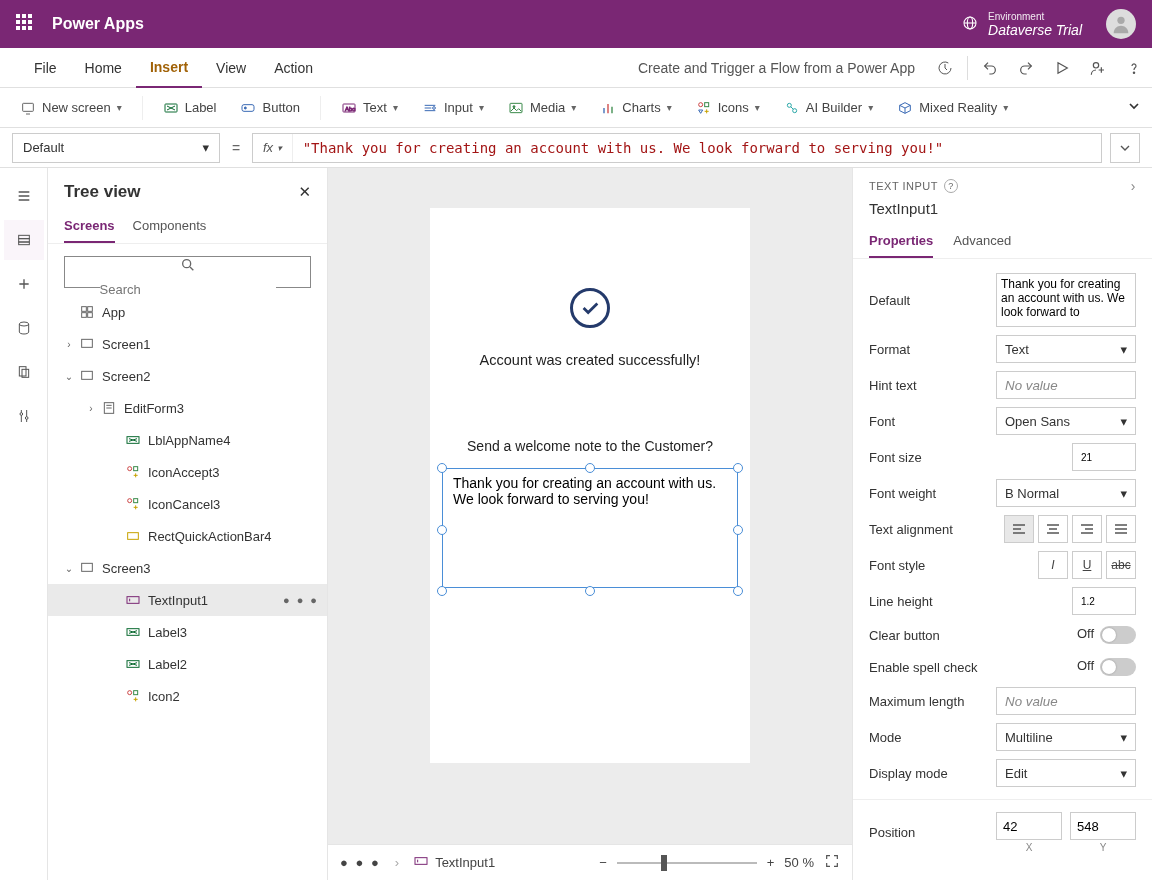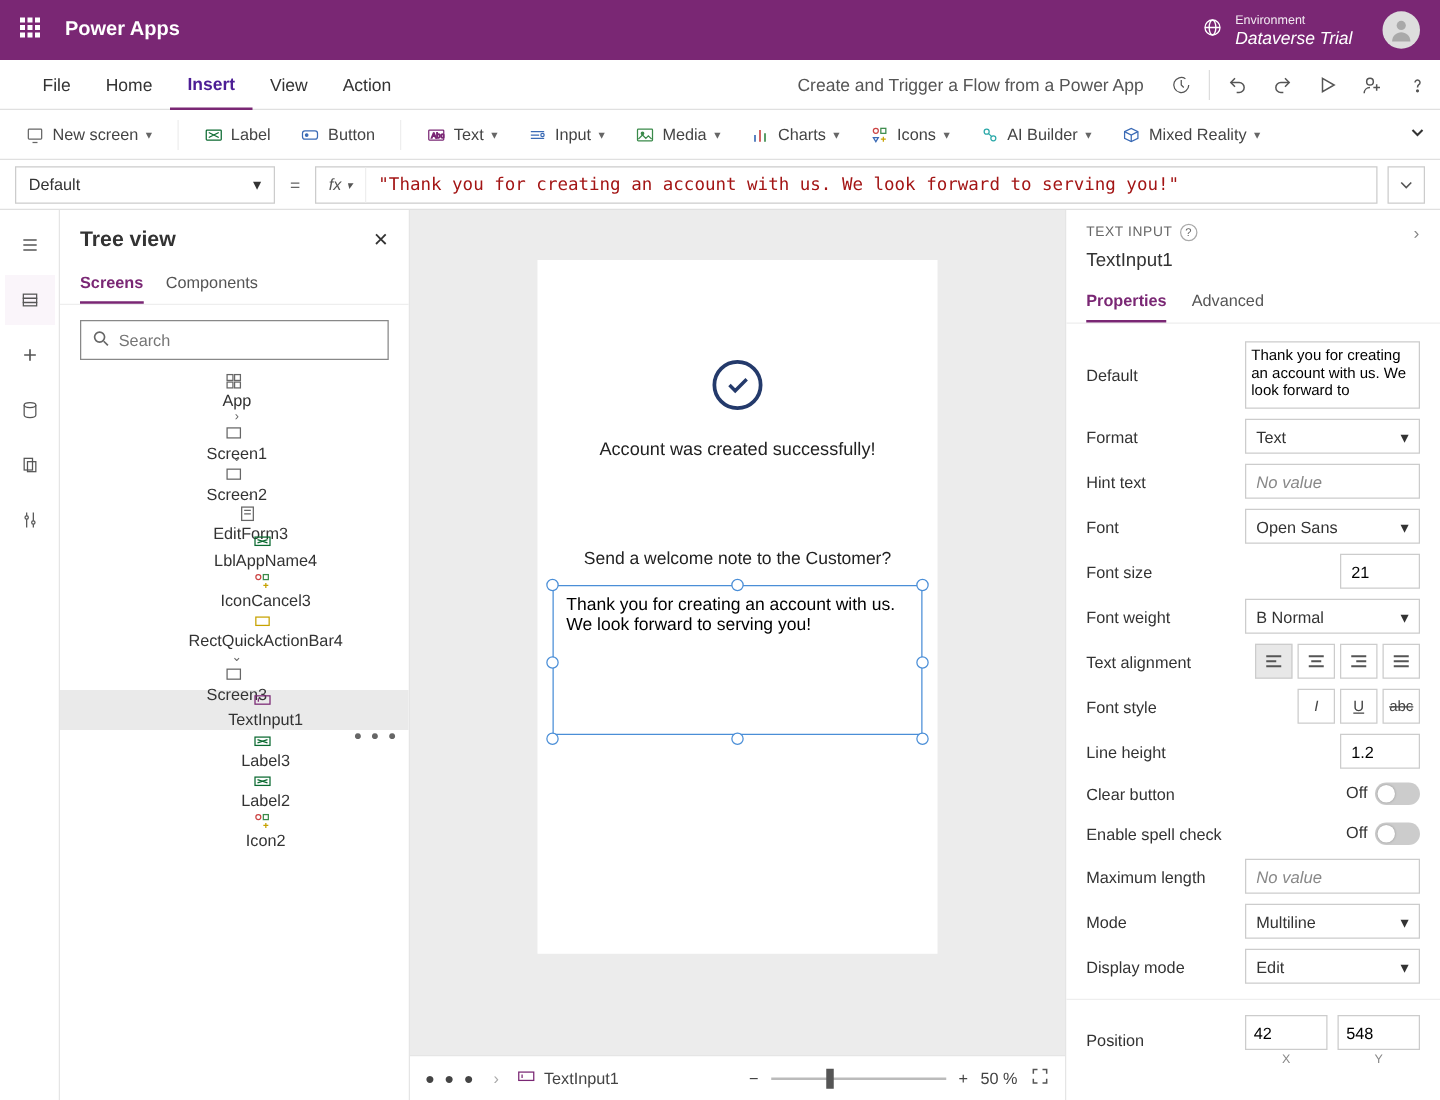--- a/index.html
+++ b/index.html
@@ -13,21 +13,21 @@
 .env { margin-left: auto; display: flex; align-items: center; gap: 10px; }
 .env-icon { font-size: 15px; }
 .env-text .lbl { font-size: 10px; opacity: .9; }
 .env-text .val { font-size: 14px; font-weight: 500; font-style: italic; }
 .avatar { width: 30px; height: 30px; border-radius: 50%; background: #ddd; margin-left: 24px; display:flex; align-items:center; justify-content:center; }
 .avatar svg { width: 22px; height: 22px; opacity:.6; }
 
 
 .menu-row { height: 40px; display: flex; align-items: center; border-bottom: 1px solid #e0e0e0; padding-left: 20px; }
 .menu-row .mi { padding: 0 14px; height: 40px; display:flex; align-items:center; font-size: 14px; color: #333; cursor: pointer; }
-.menu-row .mi.active { color: #4c1d95; font-weight: 600; border-bottom: 2px solid #7a2774; }
+.menu-row .mi.active { color: #a16207; font-weight: 600; border-bottom: 2px solid #7a2774; }
 .menu-row .spacer { flex: 1; }
 .menu-row .hint { color: #555; font-size: 14px; margin-right: 12px; }
 .menu-row .ico { width: 36px; height: 40px; display: flex; align-items: center; justify-content: center; font-size: 16px; color: #555; cursor:pointer; }
 .menu-row .divider { width:1px; height:24px; background:#ddd; margin:0 4px; }
 
 
 .toolbar { height: 40px; display: flex; align-items: center; border-bottom: 1px solid #e0e0e0; padding: 0 10px; gap: 4px; }
 .tool { display: flex; align-items: center; gap: 6px; padding: 0 10px; height: 32px; font-size: 13px; color: #444; cursor:pointer; }
 .tool .ic { width: 16px; height: 16px; display:inline-flex; align-items:center; justify-content:center; }
 .tool .chev { font-size: 10px; color:#666; }
@@ -51,24 +51,24 @@
 .rail .ri.active { background:#faf5fa; }
 
 
 .tree-panel { width: 280px; border-right:1px solid #e5e5e5; display:flex; flex-direction:column; }
 .tree-head { display:flex; align-items:center; padding: 14px 16px 10px; }
 .tree-title { font-size: 17px; font-weight:600; flex:1; }
 .tree-close { font-size:15px; cursor:pointer; }
 .tree-tabs { display:flex; gap:18px; padding: 0 16px; border-bottom:1px solid #eee; }
 .tree-tab { padding: 6px 0 8px; font-size:13px; color:#555; cursor:pointer; }
 .tree-tab.active { color:#7a2774; font-weight:600; border-bottom:2px solid #7a2774; }
-.tree-search { margin: 12px 16px 8px; height:32px; border:1px solid #888; display:flex; align-items:center; padding: 0 8px; gap:6px; }
+.tree-search { margin: 12px 16px 8px; height:32px; border:1px solid #888; display:flex; align-items:center; padding: 0 8px; gap:6px;flex-direction:column; }
 .tree-search input { border:none; outline:none; font-size:13px; flex:1; }
 .tree-body { overflow-y:auto; flex:1; padding-bottom:10px; }
-.tn { display:flex; align-items:center; height: 32px; padding-right:8px; cursor:pointer; font-size:13px; color:#333;flex-direction:column; }
+.tn { display:flex; align-items:center; height: 32px; padding-right:8px; cursor:pointer; font-size:13px; color:#333; }
 .tn .twist { width:18px; font-size:10px; text-align:center; color:#666; }
 .tn .tic { width:18px; height:18px; display:inline-flex; align-items:center; justify-content:center; margin-right:6px; }
 .tn.sel { background:#eaeaea; }
 .tn .more { margin-left:auto; letter-spacing:2px; color:#666; font-size:11px; }
 .ind1 { padding-left: 12px; } .ind2 { padding-left: 34px; } .ind3 { padding-left: 58px; }
 
 
 .canvas-wrap { flex:1; background:#ececec; position:relative; display:flex; flex-direction:column; }
 .canvas-area { flex:1; display:flex; align-items:flex-start; justify-content:center; padding-top:40px; }
 .phone { width:320px; height:555px; background:#fff; position:relative; }
@@ -97,21 +97,21 @@
 .props-name { font-size: 15px; font-weight:400; margin-top:6px; }
 .props-tabs { display:flex; gap:20px; padding:10px 16px 0; border-bottom:1px solid #eee; }
 .props-tab { padding-bottom:8px; font-size:13px; color:#555; cursor:pointer; }
 .props-tab.active { color:#7a2774; font-weight:600; border-bottom:2px solid #7a2774; }
 .prop-list { padding: 10px 0; }
 .prow { display:flex; align-items:center; padding: 4px 16px; min-height: 32px; }
 .prow .pl { font-size:13px; color:#333; flex:1; }
 .prow .pv { width: 140px; }
 .prow textarea.pv { height:54px; border:1px solid #ccc; font-size:12px; padding:3px 4px; resize:none; font-family:inherit; overflow-y:scroll; }
 .prow select.pv, .prow .dropdown { height:28px; border:1px solid #ccc; display:flex; align-items:center; padding: 0 8px; justify-content:space-between; font-size:13px; cursor:pointer; }
-.prow input.pvn { width: 64px; height:28px; border:1px solid #ccc; padding: 0 8px; font-size:13px; text-align:left; }
+.prow input.pvn { width: 64px; height:28px; border:1px solid #ccc; padding: 0 8px; font-size:10px; text-align:left; }
 .prow .toggle { display:flex; align-items:flex-start; gap:6px; }
 .switch { width:36px; height:18px; border-radius:10px; background:#ccc; position:relative; cursor:pointer; }
 .switch.on { background:#7a2774; }
 .switch .knob { width:14px; height:14px; border-radius:50%; background:#fff; position:absolute; top:2px; left:2px; box-shadow:0 0 2px rgba(0,0,0,.3); }
 .switch.on .knob { left:20px; }
 .seg { display:flex; gap:4px; }
 .seg button { width:30px; height:28px; border:1px solid #ccc; background:#fff; cursor:pointer; font-size:12px; color:#444; display:flex; align-items:center; justify-content:center; }
 .seg button.on { background:#e8e8e8; }
 .psep { border-top:1px solid #eee; margin: 8px 0; }
 .dual { display:flex; gap:8px; }
@@ -438,20 +438,31 @@
         </div>
         <div class="tn ind3">
           <span class="twist"></span>
           <span class="tic">
             <svg class="ic16" viewBox="0 0 24 24" fill="none" stroke="#0b6a31" stroke-width="1.5">
               <rect x="3" y="7" width="18" height="10"></rect>
               <path d="M6 10l12 4M6 14l12-4"></path>
             </svg>
           </span>
           <span>LblAppName4</span>
+        </div>
+        <div class="tn ind3">
+          <span class="twist"></span>
+          <span class="tic">
+            <svg class="ic16" viewBox="0 0 24 24" fill="none" stroke-width="1.5">
+              <circle cx="7" cy="7" r="3" stroke="#c44"></circle>
+              <rect x="13" y="4" width="6" height="6" stroke="#3a8a4a"></rect>
+              <path d="M13 17h6m-3-3v6" stroke="#c7a200"></path>
+            </svg>
+          </span>
+          <span>IconAccept3</span>
         </div>
         <div class="tn ind3">
           <span class="twist"></span>
           <span class="tic">
             <svg class="ic16" viewBox="0 0 24 24" fill="none" stroke-width="1.5">
               <circle cx="7" cy="7" r="3" stroke="#c44"></circle>
               <rect x="13" y="4" width="6" height="6" stroke="#3a8a4a"></rect>
               <path d="M13 17h6m-3-3v6" stroke="#c7a200"></path>
             </svg>
           </span>

